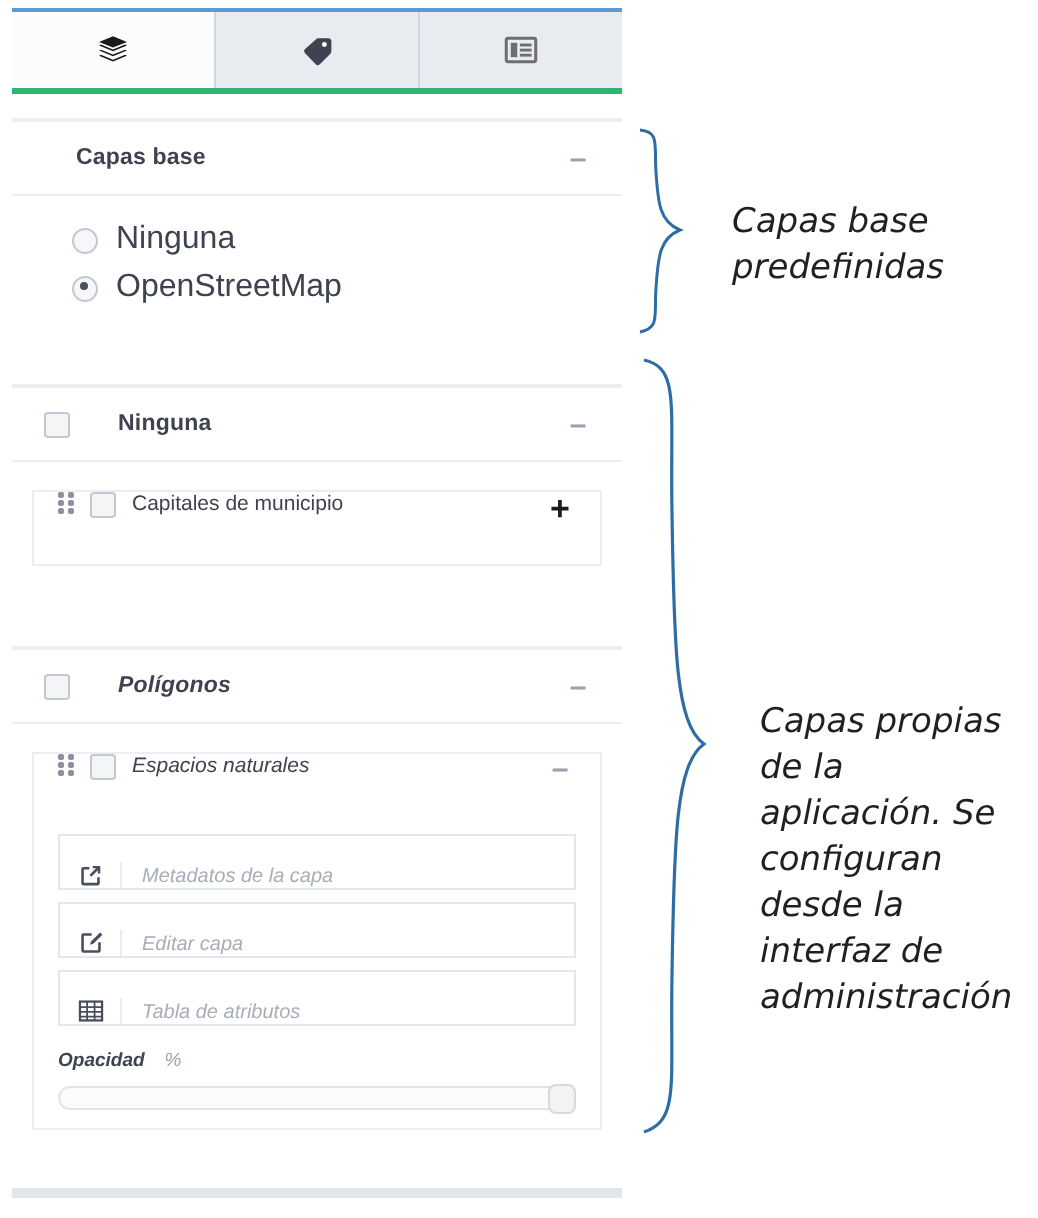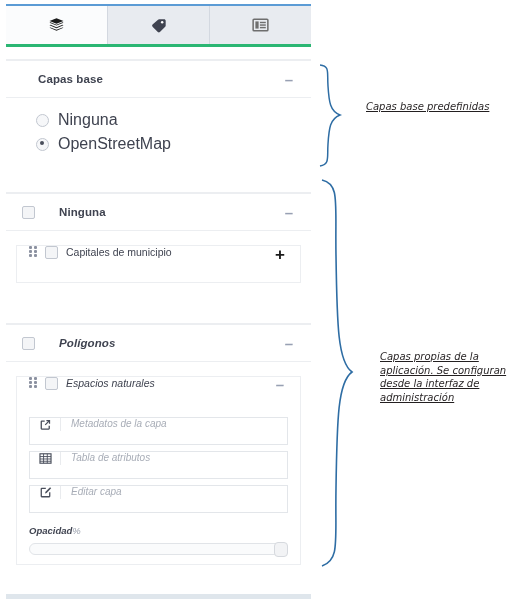--- a/index.html
+++ b/index.html
@@ -161,21 +161,21 @@
   .layer-name {
     font-size: 10.5px;
     color: #3f4350;
     flex: 1 1 auto;
   }
 
   
   .actions { padding: 4px 12px 0 12px; }
   .act {
     display: flex;
-    align-items: flex-start;
+    align-items: flex-end;
     border: 1px solid #e3e6ea;
     height: 26px;
     margin-bottom: 6px;
     background: #fff;
     cursor: pointer;
   }
   .act-ic {
     width: 30px;
     display: flex;
     align-items: center;
@@ -189,20 +189,21 @@
     padding-left: 10px;
     font-size: 10px;
     color: #a8adb7;
   }
 
   
   .opa-head {
     display: flex;
     align-items: flex-start;
     padding: 6px 12px 0 12px;
+    gap: 10px;
   }
   .opa-lb {
     font-size: 9.5px;
     font-weight: bold;
     color: #3f4350;
   }
   .opa-pct {
     font-size: 9.5px;
     color: #9aa0ad;
   }
@@ -238,24 +239,23 @@
     width: 305px;
     height: 5px;
     background: #dfe6ec;
   }
 
   
   .anno {
     position: absolute;
     font-family: "DejaVu Sans", sans-serif;
     font-style: italic;
-    font-size: 10px;
+    font-size: 17px;
     line-height: 1.35;
     color: #231f20;
-    text-decoration: underline;
   }
   #anno1 { left: 366px; top: 100px; width: 140px; }
   #anno2 { left: 380px; top: 350px; width: 132px; }
   .brace { position: absolute; }
 </style>
 </head>
 <body>
 
 <div id="panel">
 
@@ -368,36 +368,36 @@
               <path d="M2 4.4a1.4 1.4 0 0 1 1.4-1.4H7v1.6H3.6v8.2h8.2V9.4h1.6v3.6A1.4 1.4 0 0 1 12 14.4H3.4A1.4 1.4 0 0 1 2 13z" fill="#4a4f5c"></path>
               <path d="M9.1 2.4h4.6v4.6h-1.5V5l-4 4-1.1-1.1 4-4H9.1z" fill="#4a4f5c"></path>
             </svg>
           </span>
           <span class="act-lb">Metadatos de la capa</span>
         </div>
 
         <div class="act">
           <span class="act-ic">
             <svg width="13" height="13" viewBox="0 0 16 16">
+              <path d="M2 3.4a1.4 1.4 0 0 1 1.4-1.4h5V3.6H3.6v8.8h8.8V7.6H14v5A1.4 1.4 0 0 1 12.6 14H3.4A1.4 1.4 0 0 1 2 12.6z" fill="#4a4f5c"></path>
+              <path d="M13.6 1.5 15 2.9 9.4 8.5l-2 .6.6-2z" fill="#4a4f5c"></path>
+            </svg>
+          </span>
+          <span class="act-lb">Editar capa</span>
+        </div>
+
+        <div class="act">
+          <span class="act-ic">
+            <svg width="13" height="13" viewBox="0 0 16 16">
               <rect x="1.2" y="2.2" width="13.6" height="11.6" fill="none" stroke="#4a4f5c" stroke-width="1.4"></rect>
               <path d="M1.2 5.6h13.6M1.2 8.6h13.6M1.2 11.4h13.6M5.6 2.2v11.6M10.2 2.2v11.6" stroke="#4a4f5c" stroke-width="1.1"></path>
             </svg>
           </span>
           <span class="act-lb">Tabla de atributos</span>
         </div>
-
-        <div class="act">
-          <span class="act-ic">
-            <svg width="13" height="13" viewBox="0 0 16 16">
-              <path d="M2 3.4a1.4 1.4 0 0 1 1.4-1.4h5V3.6H3.6v8.8h8.8V7.6H14v5A1.4 1.4 0 0 1 12.6 14H3.4A1.4 1.4 0 0 1 2 12.6z" fill="#4a4f5c"></path>
-              <path d="M13.6 1.5 15 2.9 9.4 8.5l-2 .6.6-2z" fill="#4a4f5c"></path>
-            </svg>
-          </span>
-          <span class="act-lb">Editar capa</span>
-        </div>
       </div>
 
       <div class="opa-head">
         <span class="opa-lb">Opacidad</span>
         <span class="opa-pct">%</span>
       </div>
       <div class="slider">
         <div class="slider-track"></div>
         <div class="slider-handle"></div>
       </div>

